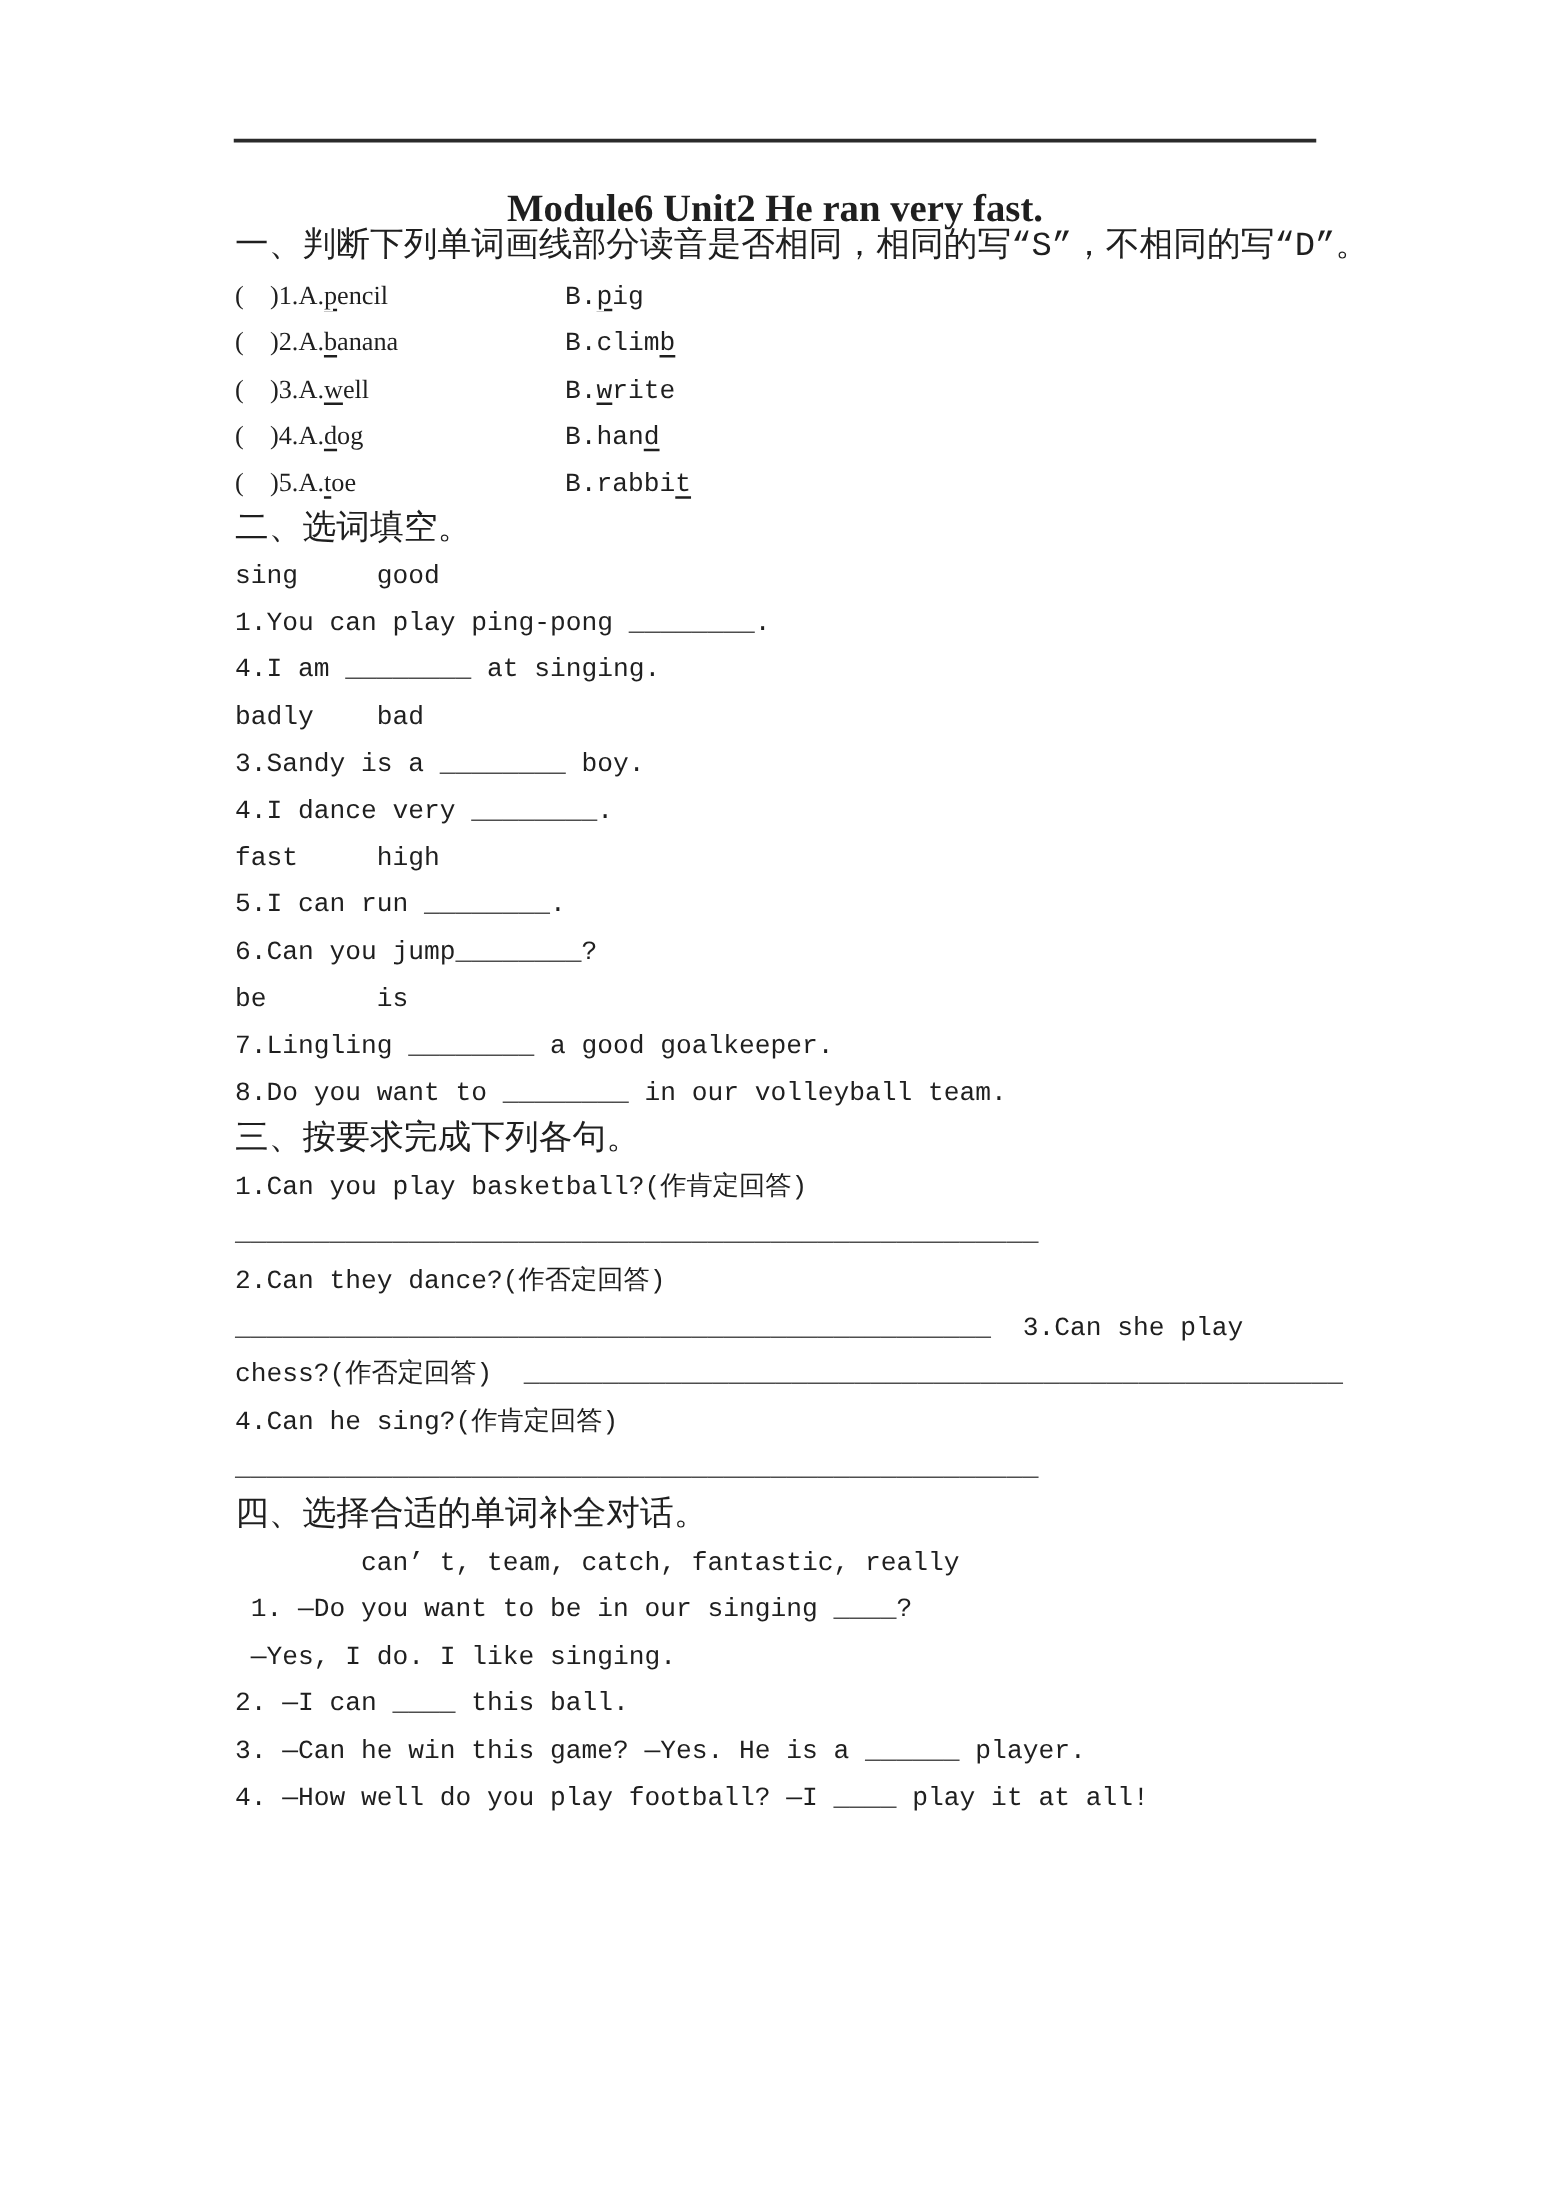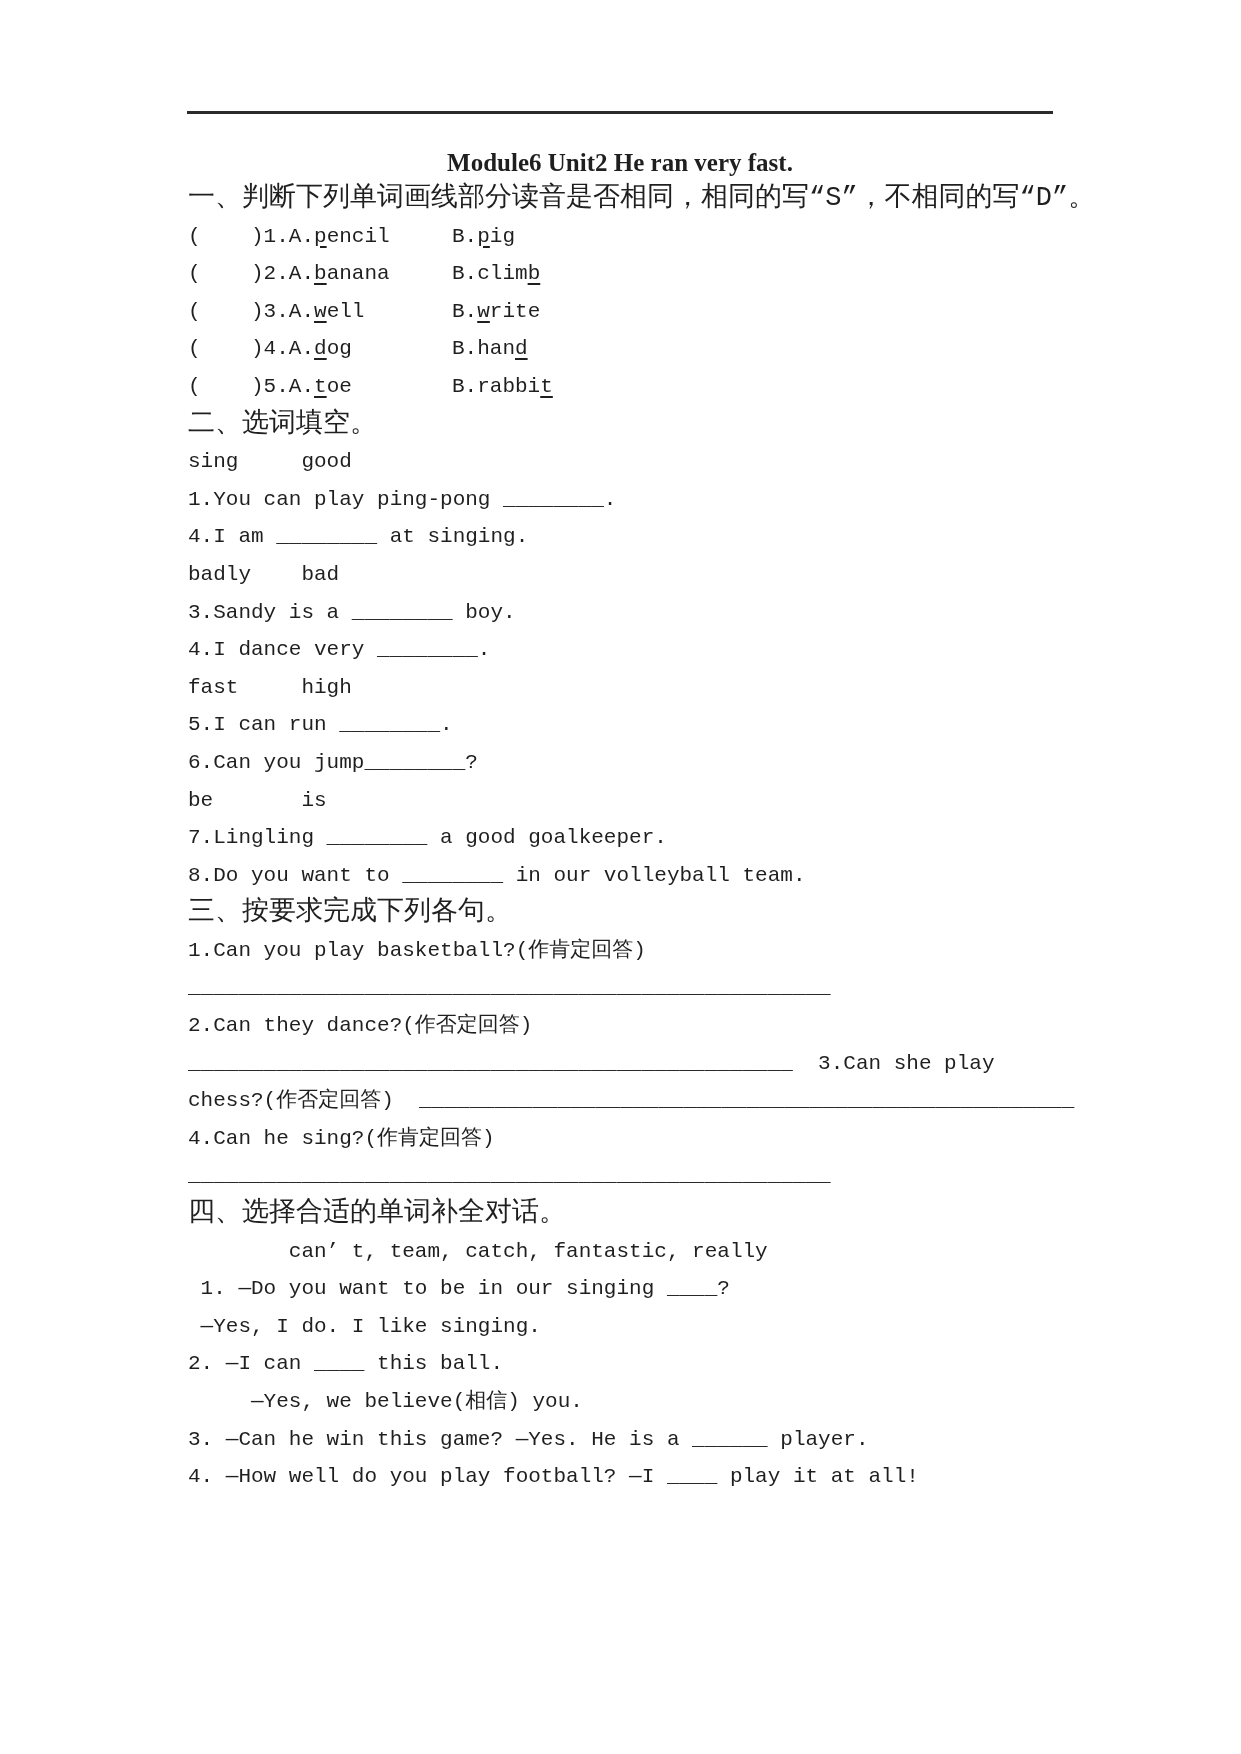--- a/index.html
+++ b/index.html
@@ -18,35 +18,35 @@
     width:866px; height:3px;
     background:#2b2b2b;
   }
   .title {
     position:absolute;
     left:187px; top:149px;
     width:866px;
     text-align:center;
     font-family:"Liberation Serif","DejaVu Serif",serif;
     font-weight:bold;
-    font-size:25px;
+    font-size:31px;
     white-space:pre;
   }
   .sheet {
     position:absolute;
     left:188px; top:180px;
     width:980px;
   }
   .row {
     height:37.6px;
     line-height:37.6px;
     white-space:pre;
   }
   .row.heading { font-size:27px; }
-  .colA { display:inline-block; width:264px; white-space:pre; }
+  .colA { display:inline-block; width:264px; white-space:pre;font-family:Liberation Serif, serif; }
   .colB { display:inline-block; white-space:pre; }
   .u {
     text-decoration:underline;
     text-underline-offset:4px;
     text-decoration-thickness:1.5px;
   }
 </style>
 </head>
 <body>
 
@@ -79,17 +79,16 @@
       <div class="row text">2.Can they dance?(作否定回答)</div>
       <div class="row text">________________________________________________  3.Can she play</div>
       <div class="row text">chess?(作否定回答)  ____________________________________________________</div>
       <div class="row text">4.Can he sing?(作肯定回答)</div>
       <div class="row text">___________________________________________________</div>
       <div class="row heading">四、选择合适的单词补全对话。</div>
       <div class="row text">        can’ t, team, catch, fantastic, really</div>
       <div class="row text"> 1. —Do you want to be in our singing ____?</div>
       <div class="row text"> —Yes, I do. I like singing.</div>
       <div class="row text">2. —I can ____ this ball.</div>
-      <div class="row text">     —Yes, we believe(相信) you.</div>
       <div class="row text">3. —Can he win this game? —Yes. He is a ______ player.</div>
       <div class="row text">4. —How well do you play football? —I ____ play it at all!</div>
     </div>
 </div>
 
 </body></html>

